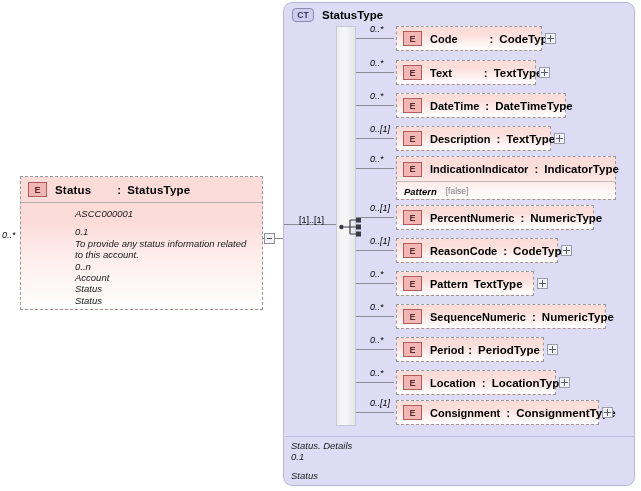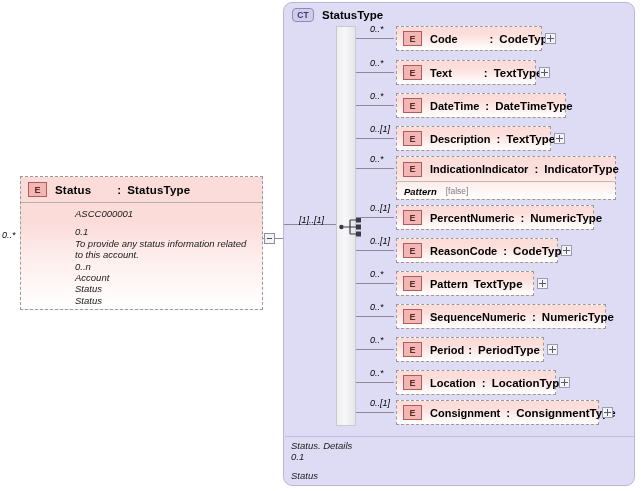--- a/index.html
+++ b/index.html
@@ -84,21 +84,21 @@
   
   #mg-bar{
     left:336px;top:26px;width:20px;height:400px;
     background:linear-gradient(90deg,#efeff1 0%,#f7f7f8 45%,#e6e6ea 100%);
     border:1px solid #c9c9d2;box-sizing:border-box;
   }
   
   #seq-icon{left:339px;top:216px;width:26px;height:22px;}
 
   
-  #seq-card{left:299px;top:215px;font-style:italic;font-size:9px;}
+  #seq-card{left:299px;top:215px;font-size:9px;}
   #seq-line-in{left:284px;top:224px;width:52px;height:1px;background:#8a8a96;}
 
   
   .row{position:absolute;left:356px;}
   .row .hline{position:absolute;left:0;top:12px;width:38px;height:1px;background:#8a8a96;}
   .row .card{position:absolute;left:14px;top:-2px;font-style:italic;font-size:9px;white-space:nowrap;}
   .ebox{
     position:absolute;left:40px;top:0;
     border:1px dashed #9a9a9a;
     background:linear-gradient(180deg,#fbdcd9 0%,#fcdedb 30%,#fdf0ee 68%,#ffffff 100%);

